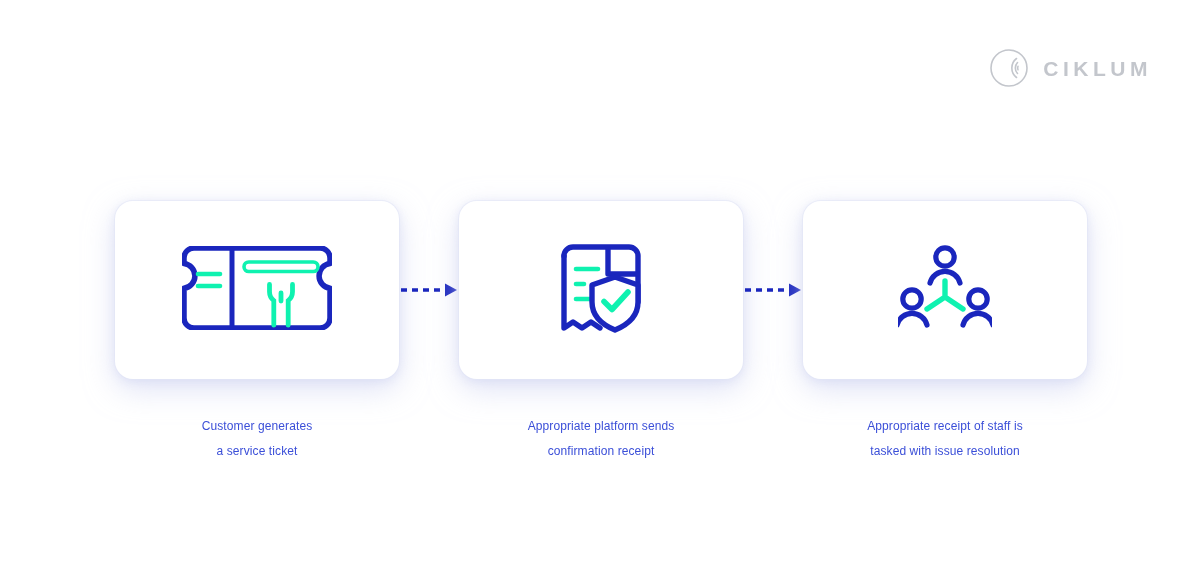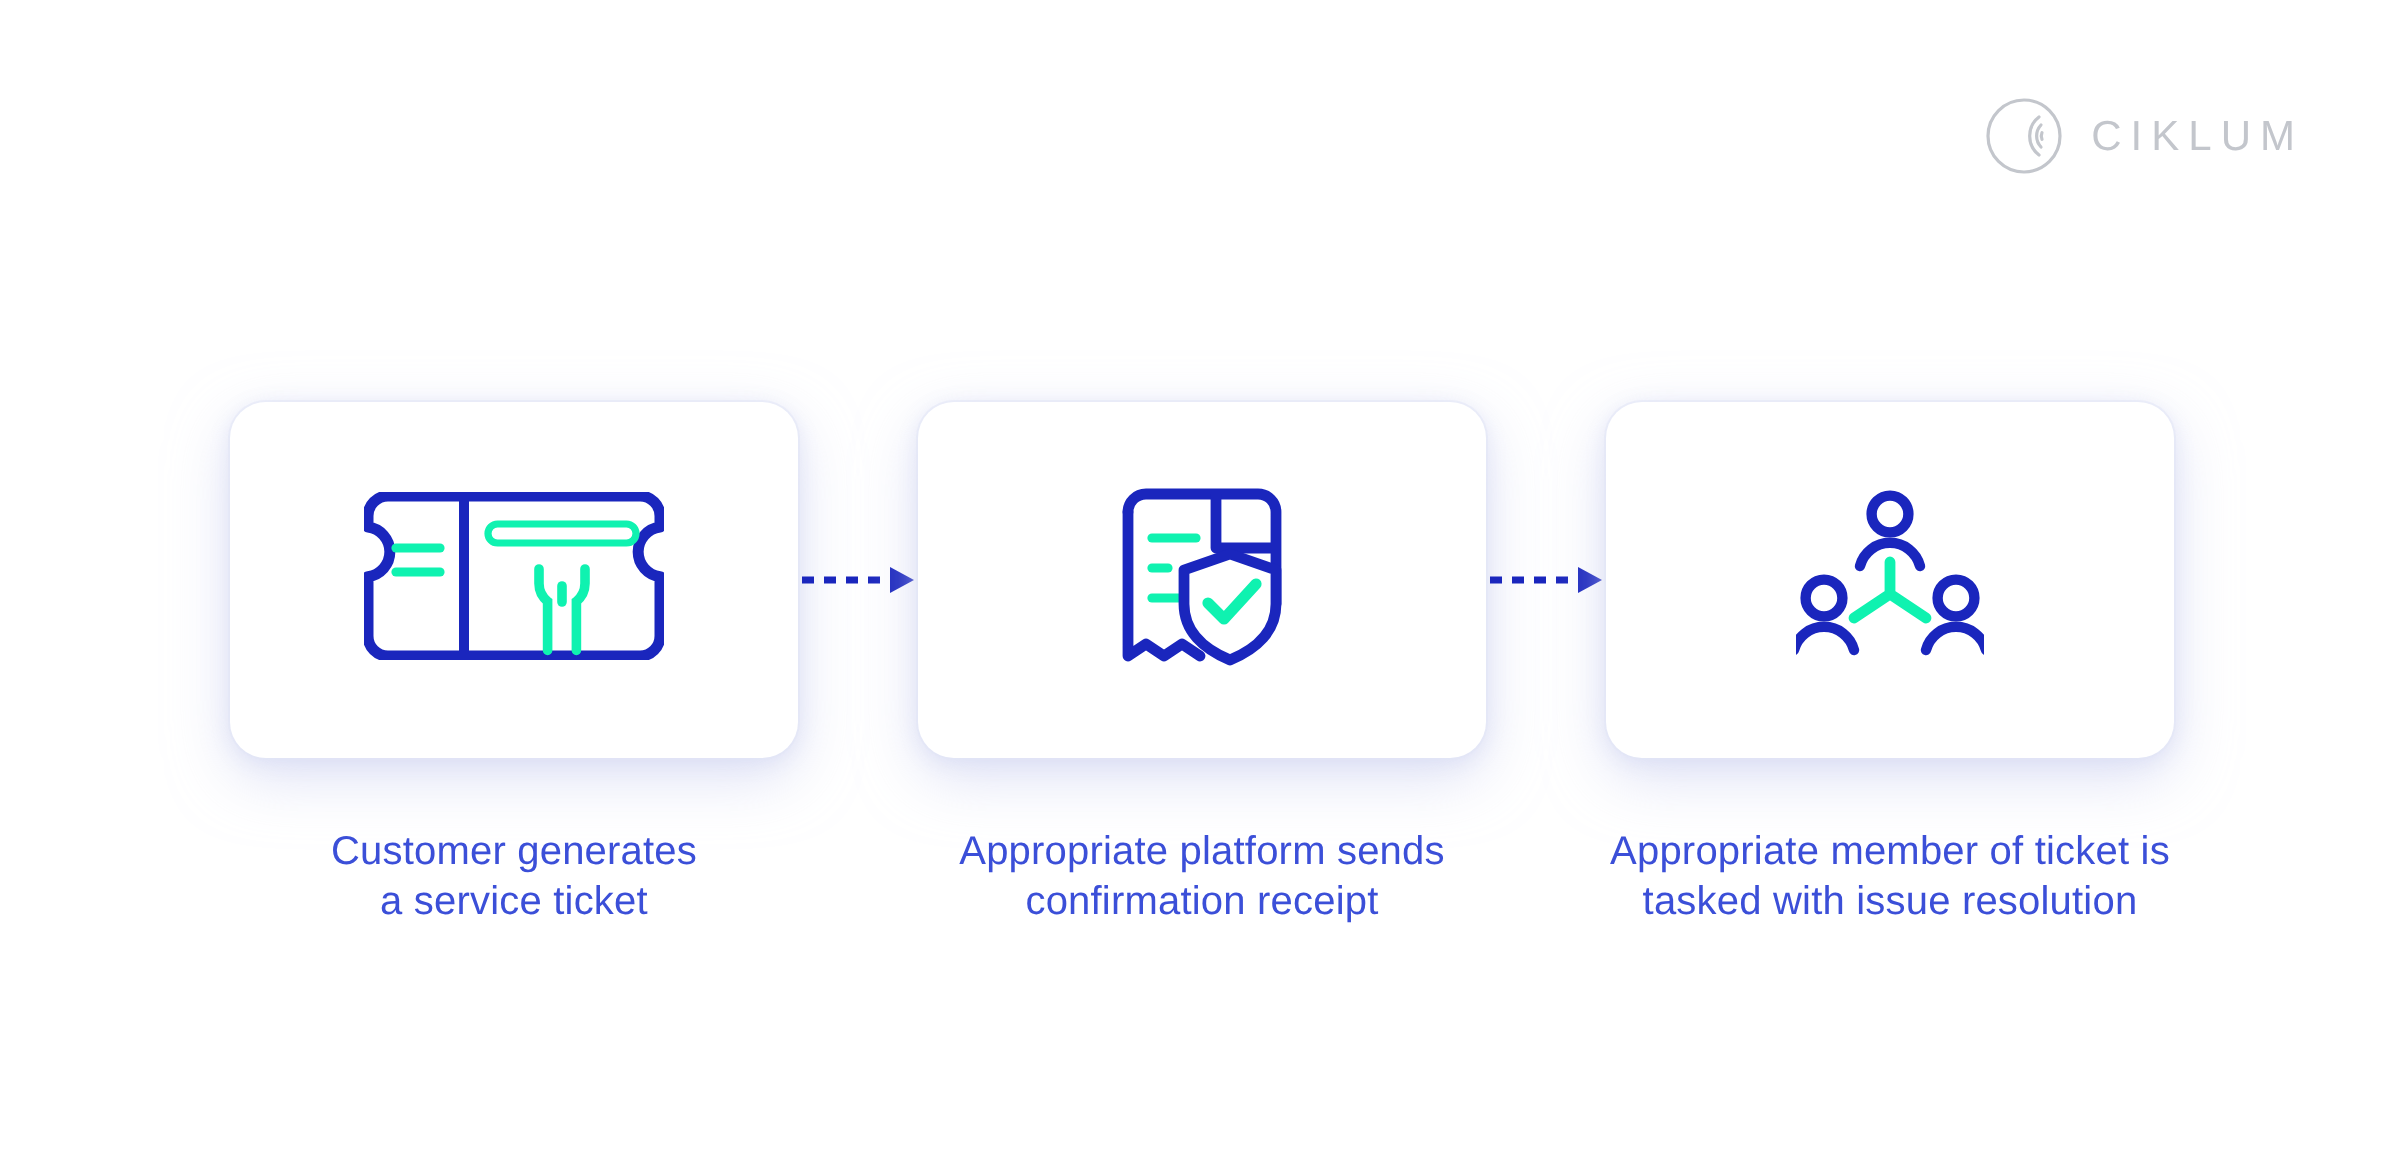--- a/index.html
+++ b/index.html
@@ -29,21 +29,21 @@
   }
   .brand-mark {
     width: 40px;
     height: 40px;
     display: block;
   }
   .brand-name {
     font-size: 21px;
     letter-spacing: 4.5px;
     color: #c3c6cc;
-    font-weight: 400;
+    font-weight: 700;
     line-height: 1;
     white-space: nowrap;
   }
 
   
   .flow {
     position: absolute;
     top: 201px;
     left: 115px;
     width: 970px;
@@ -71,21 +71,21 @@
     display: flex;
     align-items: center;
     justify-content: center;
   }
 
   .card-icon { display: block; }
 
   .step-caption {
     margin-top: 35px;
     text-align: center;
-    font-size: 20px;
+    font-size: 12px;
     line-height: 25px;
     color: #3b4fd8;
     letter-spacing: 0.1px;
     white-space: pre-line;
   }
 
   
   .connector {
     flex: 0 0 60px;
     height: 178px;
@@ -188,17 +188,17 @@
           <path d="M32 38a15.5 15.5 0 0 1 30 0" stroke="#1a26bd" stroke-width="5.2" stroke-linecap="round" fill="none"></path>
 
           <circle cx="14" cy="54" r="9.2" stroke="#1a26bd" stroke-width="5.2" fill="none"></circle>
           <path d="M-1 80a15.5 15.5 0 0 1 30 0" stroke="#1a26bd" stroke-width="5.2" stroke-linecap="round" fill="none"></path>
 
           <circle cx="80" cy="54" r="9.2" stroke="#1a26bd" stroke-width="5.2" fill="none"></circle>
           <path d="M65 80a15.5 15.5 0 0 1 30 0" stroke="#1a26bd" stroke-width="5.2" stroke-linecap="round" fill="none"></path>
         </svg>
       </span>
     </div>
-    <div class="step-caption">Appropriate member of ticket is
+    <div class="step-caption">Appropriate receipt of staff is
 tasked with issue resolution</div>
   </div>
 
 </div>
 
 </body></html>

